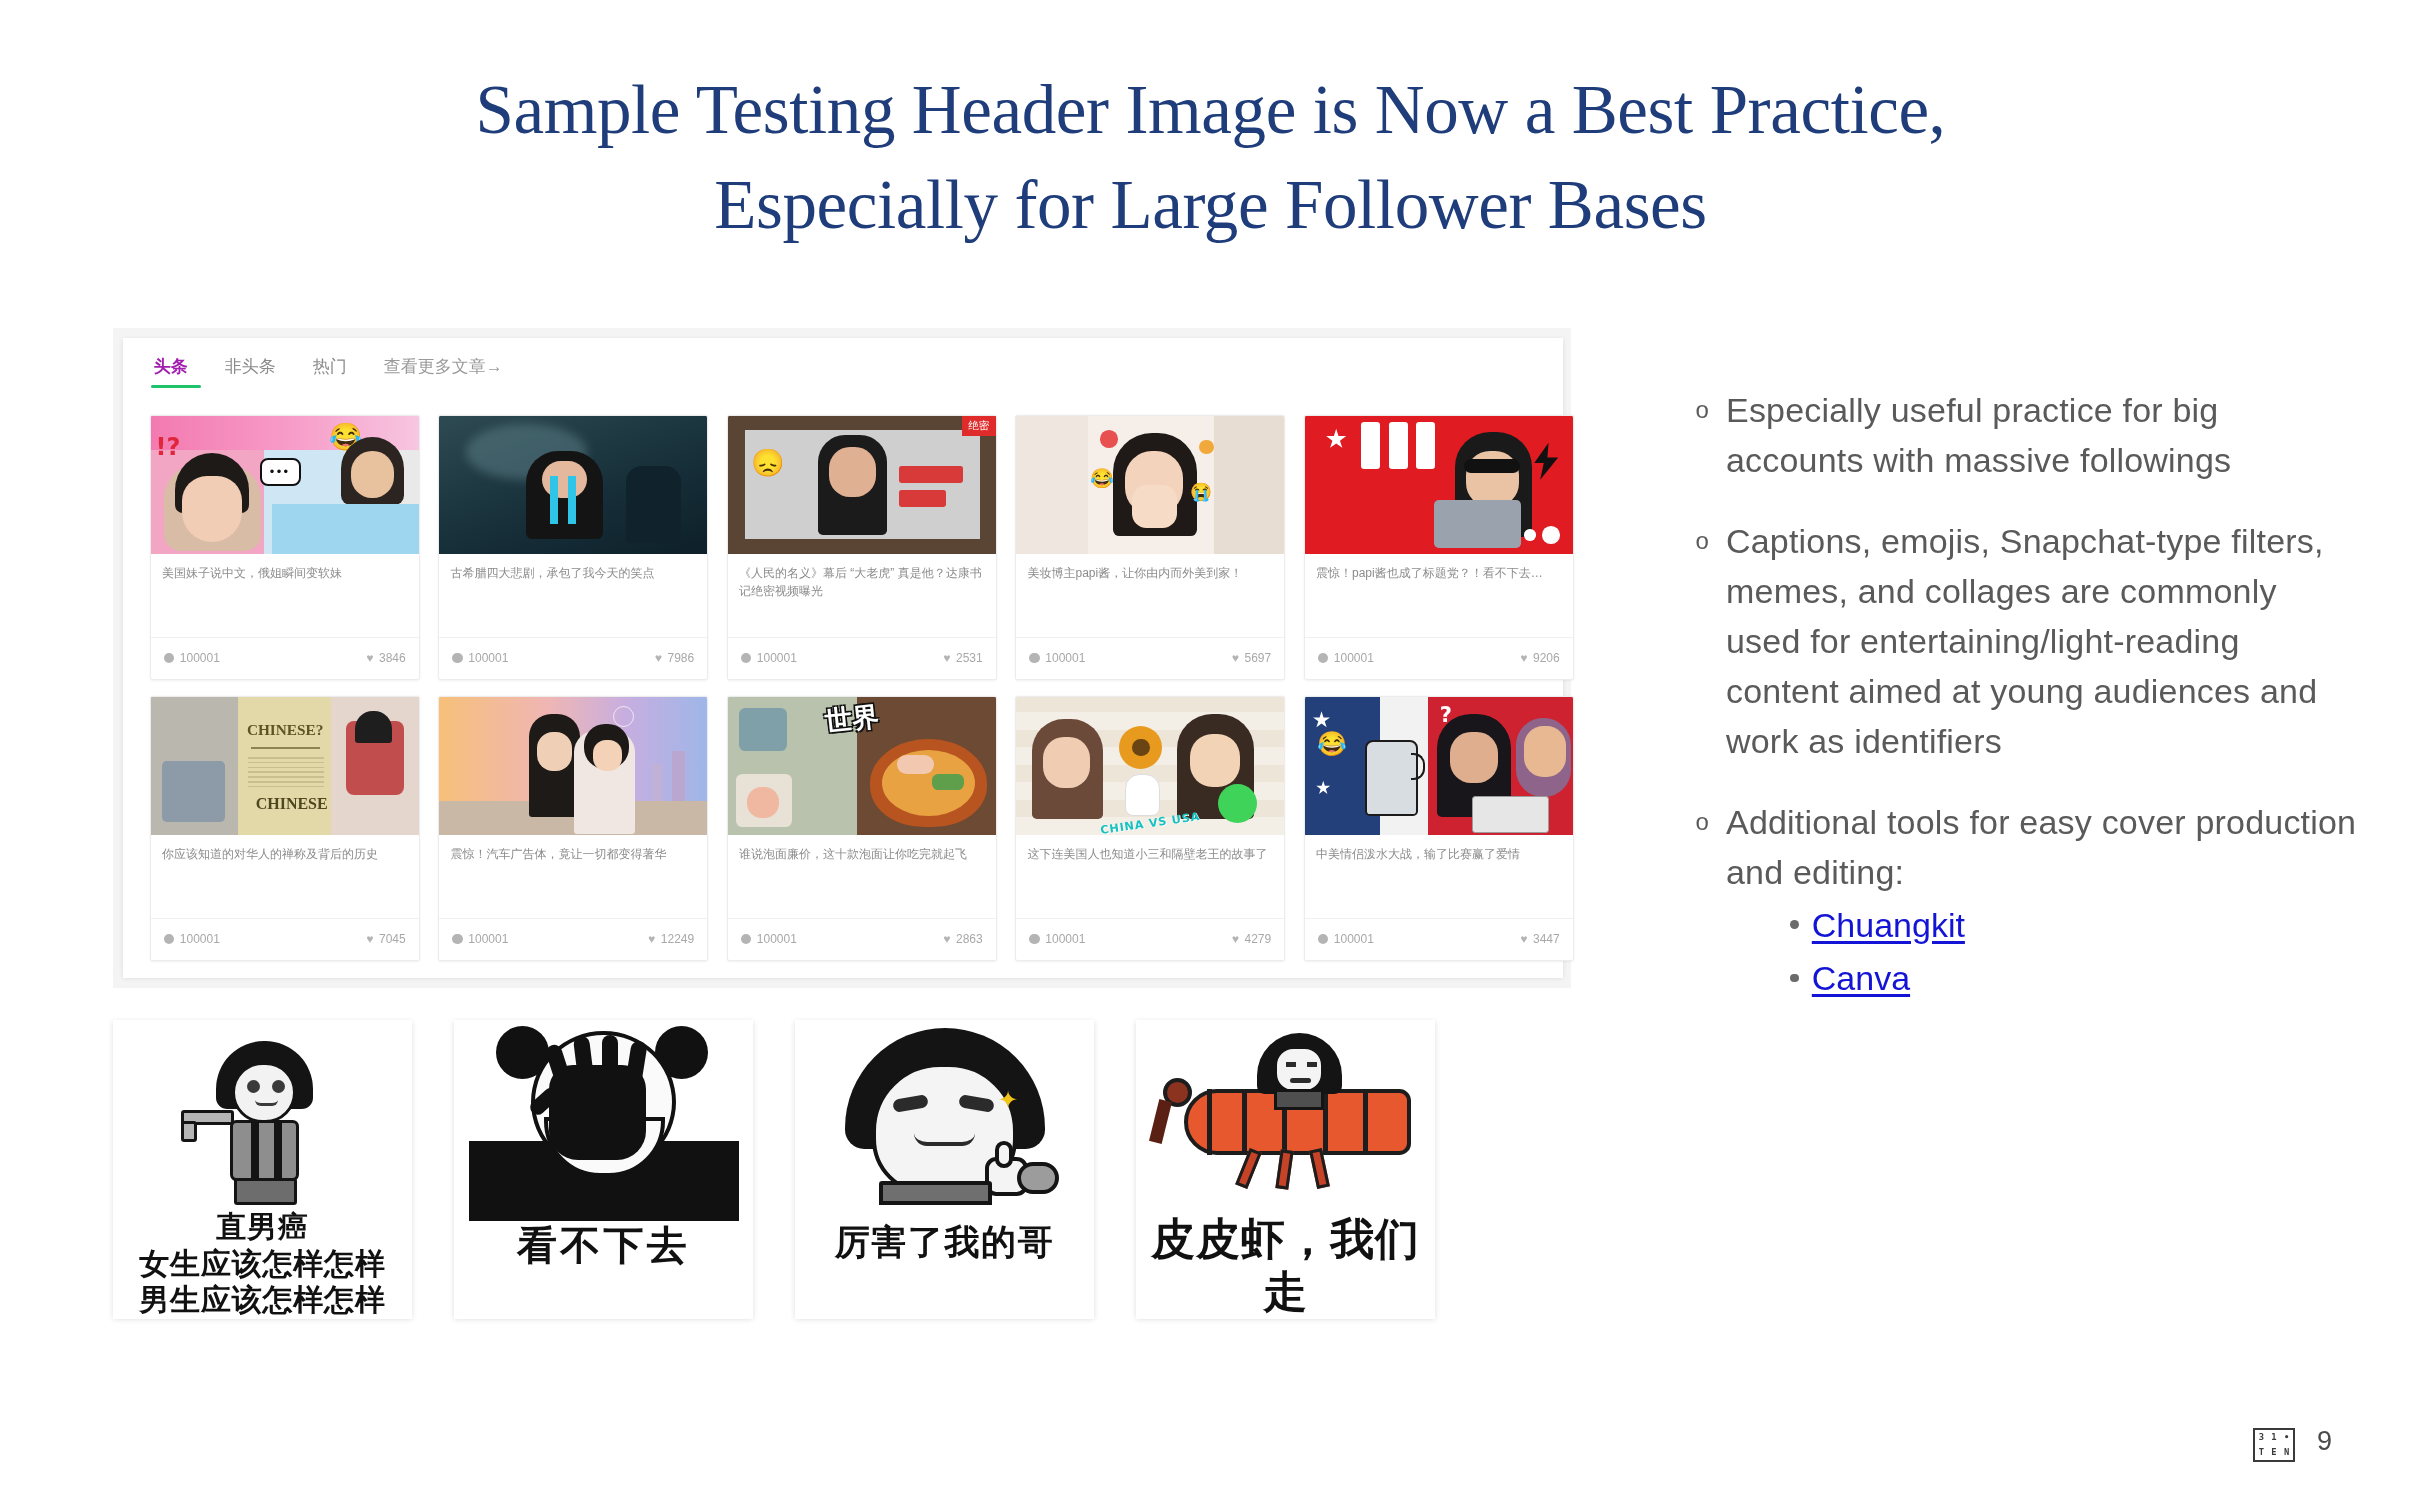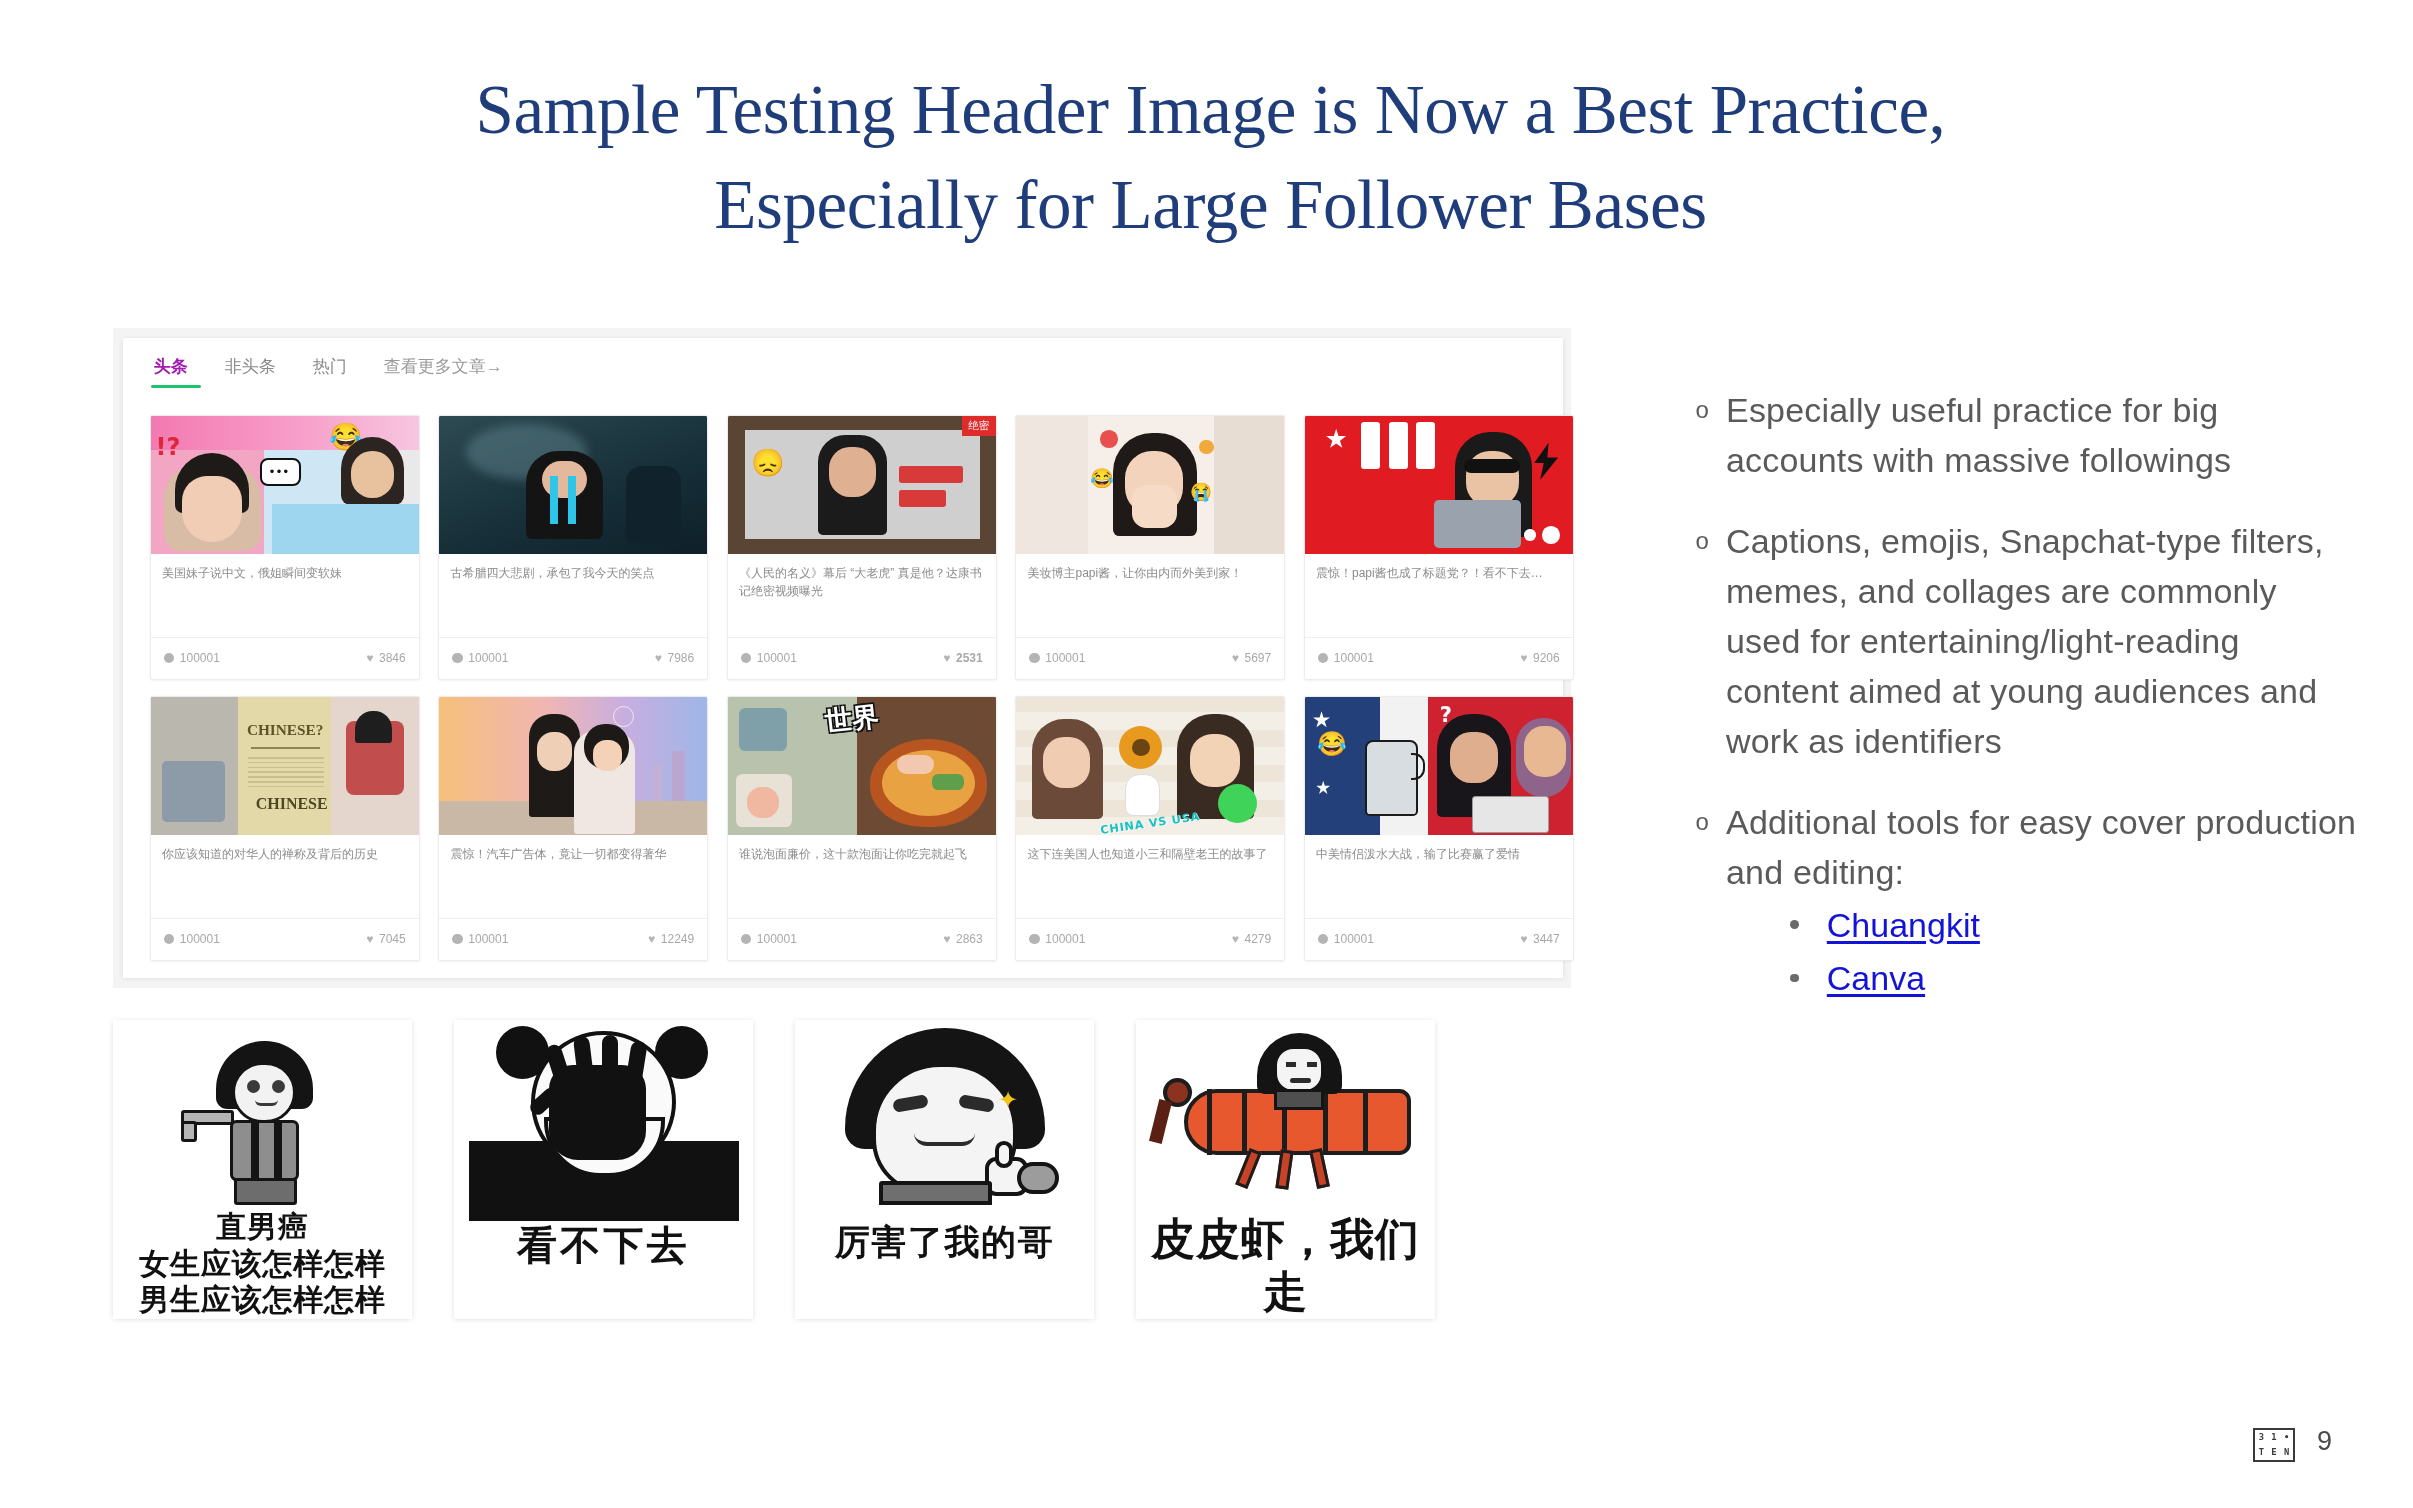--- a/index.html
+++ b/index.html
@@ -120,21 +120,21 @@
   }
   .bl { display: flex; margin-bottom: 31px; }
   .bl-mark {
     width: 37px; flex: 0 0 37px; font-size: 24px; line-height: 50px;
     color: #5a5a5a; text-align: left; padding-left: 6.4px;
   }
   .bl-text { font-size: 34px; line-height: 50px; letter-spacing: 0.2px; }
   .sub {
     margin-left: 101px; margin-top: 1.6px;
   }
-  .sub-item { display: flex; align-items: baseline; gap: 28px; margin-top: 3.2px; }
+  .sub-item { display: flex; align-items: baseline; gap: 13px; margin-top: 3.2px; }
   .dot {
     width: 8.8px; height: 8.8px; border-radius: 50%;
     background: #6b6b6b; flex: 0 0 8.8px; position: relative; top: -8px;
   }
   .link {
     font-size: 34px; line-height: 50px; color: #1414d6;
     text-decoration: underline; text-underline-offset: 4px;
   }
 
   
@@ -233,21 +233,21 @@
             <div class="ly" style="right:0;top:0;background:#e02b2b;color:#fff;font-size:10.5px;padding:3.2px 6.4px;font-family:'DejaVu Sans',sans-serif;">绝密</div>
           </div>
           <div class="atitle">《人民的名义》幕后 “大老虎” 真是他？达康书记绝密视频曝光</div>
           <div class="astats">
             <span class="stat">
               <i class="eye"></i>
               <b style="font-weight:normal">100001</b>
             </span>
             <span class="stat">
               <i class="heart">♥</i>
-              <b style="font-weight:bold">2531</b>
+              <b style="font-weight:normal">2531</b>
             </span>
           </div>
         </div>
 
         <div class="acard">
           <div class="thumb" style="background:#f5eee9;">
             <div class="ly" style="left:0;top:0;width:72px;height:100%;background:#efe6df;"></div>
             <div class="ly" style="left:198px;top:0;width:72px;height:100%;background:#e8ddd2;"></div>
             <div class="ly" style="left:97px;top:17.7px;width:84px;height:103px;background:#1f1a17;border-radius:39px 39px 6.4px 6.4px;"></div>
             <div class="ly" style="left:109px;top:35px;width:58px;height:64px;background:#f3d3bb;border-radius:27px;"></div>

